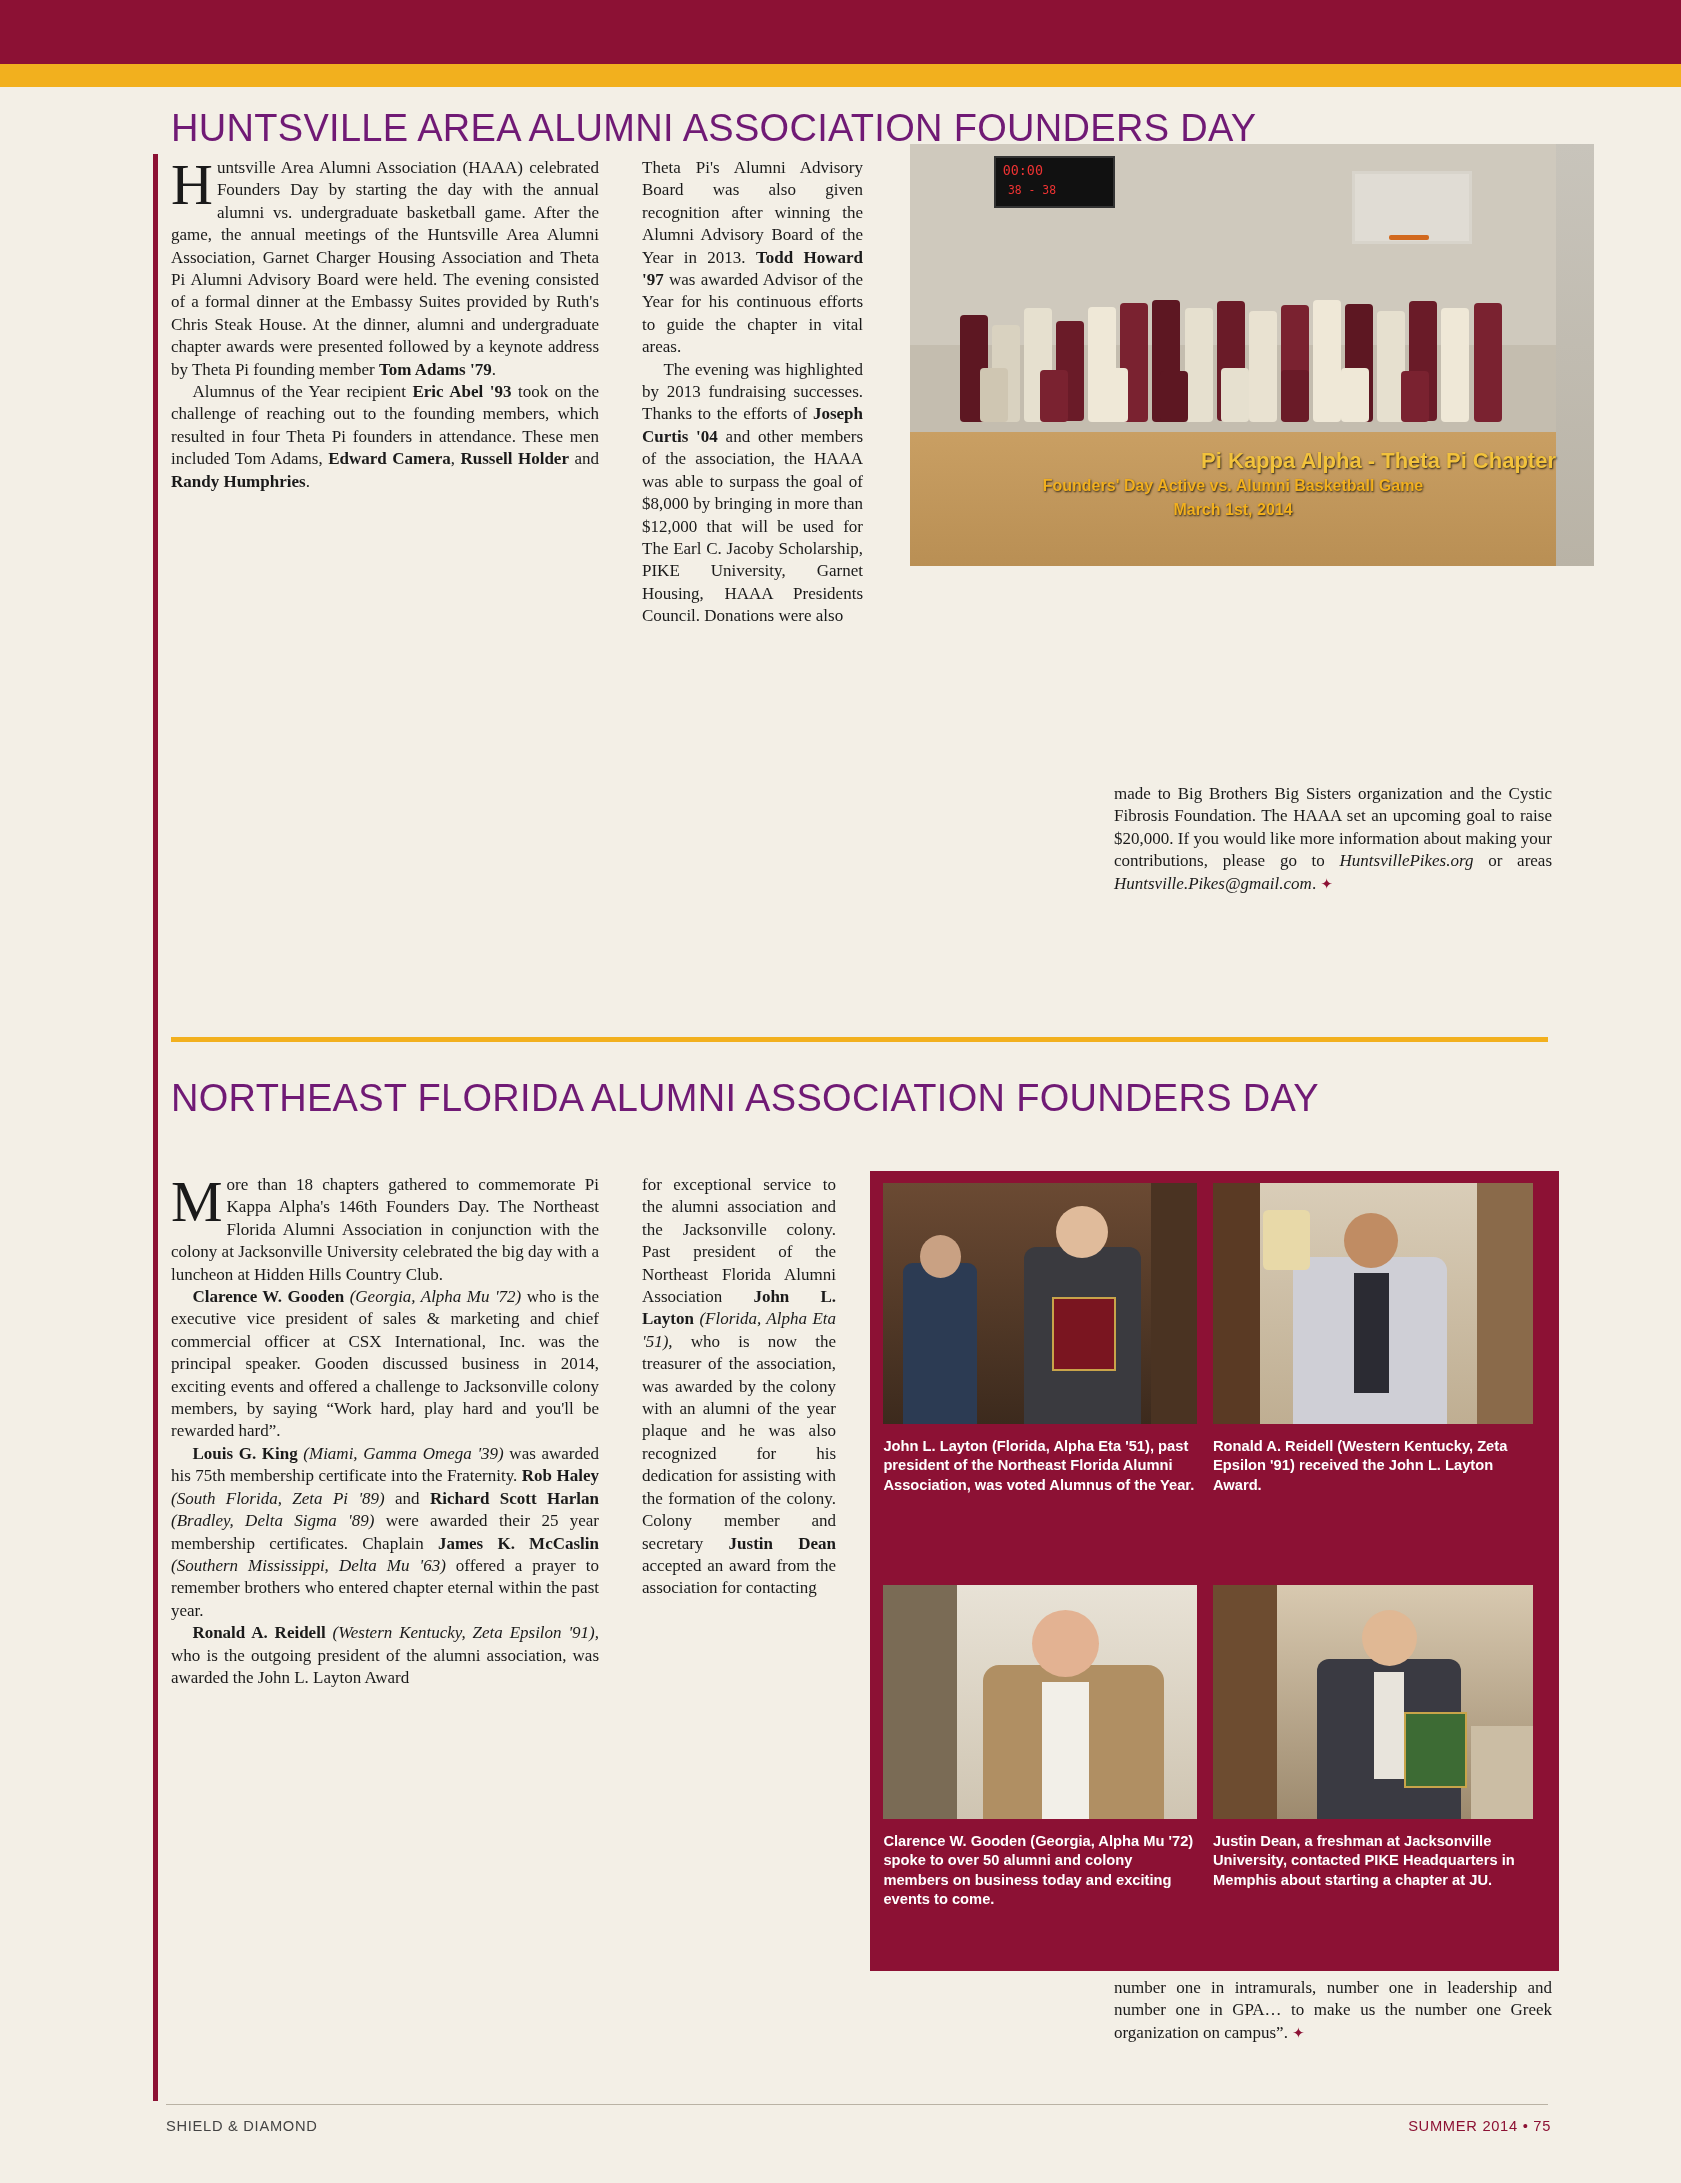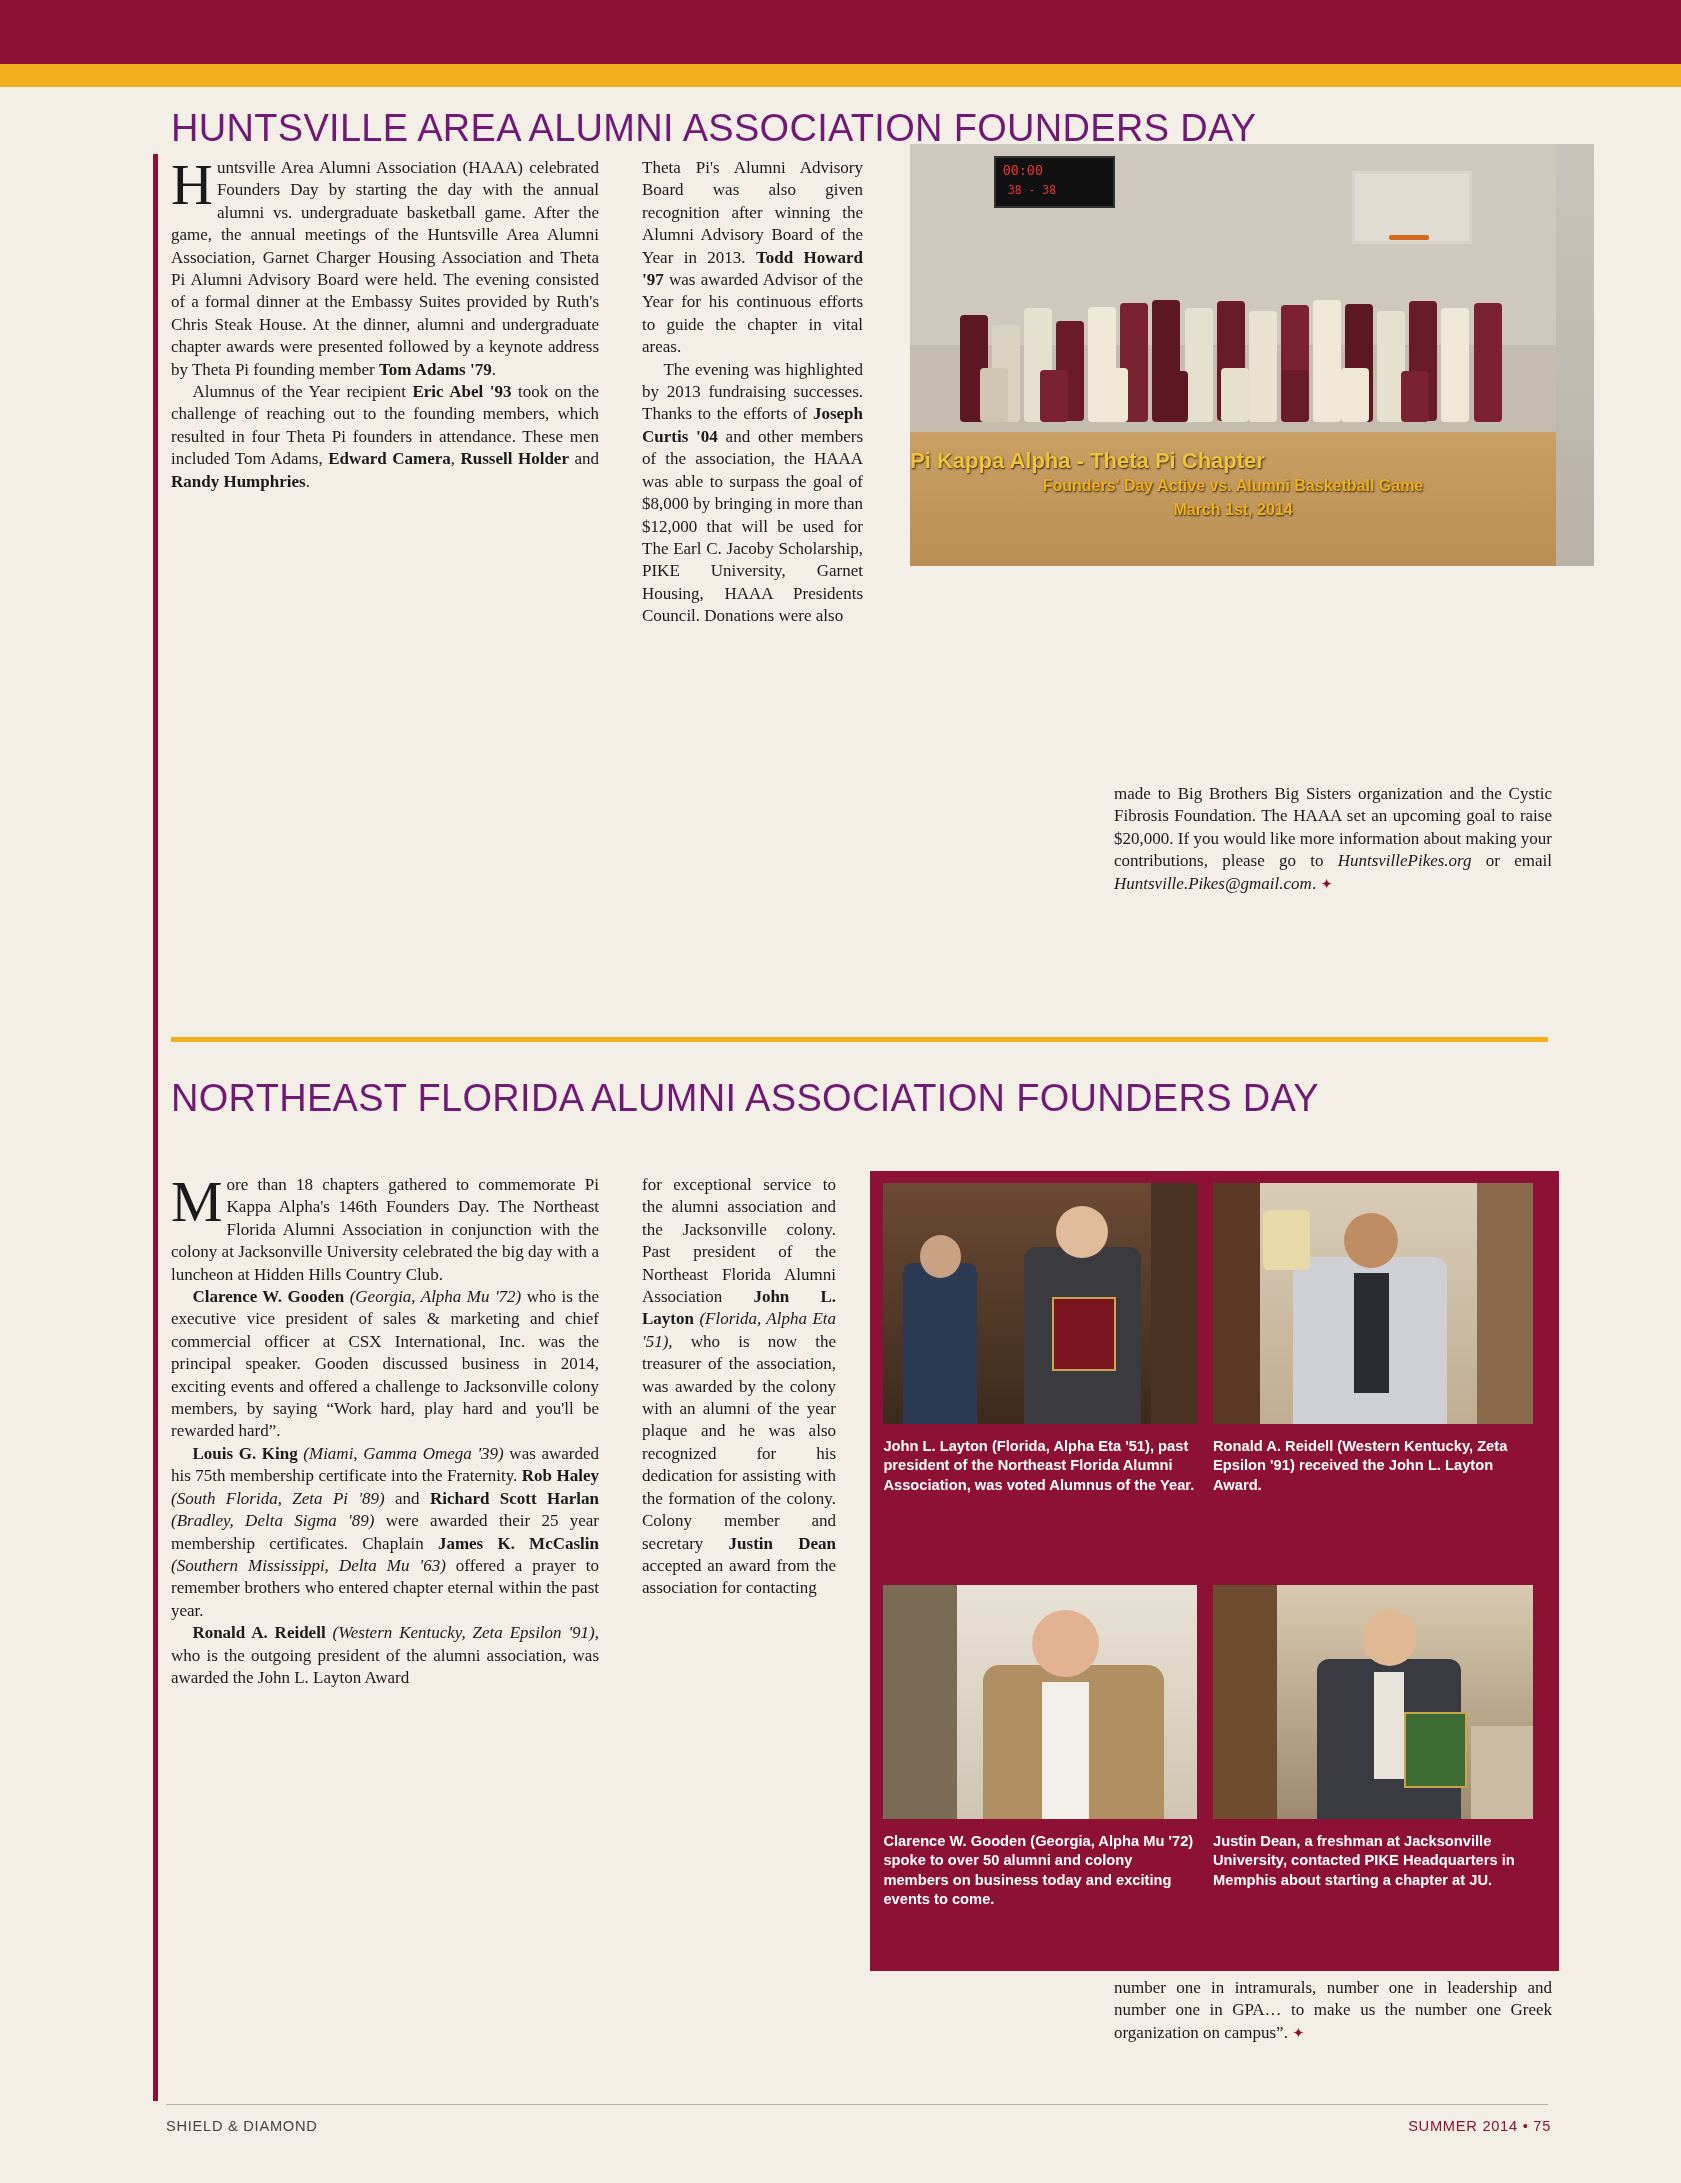--- a/index.html
+++ b/index.html
@@ -54,21 +54,21 @@
   .gymwall2{position:absolute;left:0;top:201px;width:646px;height:87px;background:#c4bdaf;}
   .gymfloor{position:absolute;left:0;top:288px;width:646px;height:134px;background:linear-gradient(#c99f63,#b98f54);}
   .scoreboard{position:absolute;left:84px;top:12px;width:117px;height:48px;background:#111;border:2px solid #333;}
   .scoreboard .s1{position:absolute;left:6.7px;top:5.4px;color:#e33;font-family:"DejaVu Sans Mono",monospace;font-size:13.4px;}
   .scoreboard .s2{position:absolute;left:12px;top:25.4px;color:#e33;font-family:"DejaVu Sans Mono",monospace;font-size:11.4px;text-align:center;}
   .hoop{position:absolute;left:442px;top:27px;width:114px;height:80px;}
   .hoop .board{position:absolute;left:0;top:0;width:114px;height:67px;border:3.3px solid #d8d4cb;background:rgba(255,255,255,0.35);}
   .hoop .rim{position:absolute;left:37px;top:64px;width:40px;height:5.4px;background:#d2691e;border-radius:2px;}
   .team{position:absolute;left:43px;top:144px;width:575px;height:154px;}
   .player{position:absolute;width:28px;border-radius:4px;}
-  .cap1{position:absolute;left:0;top:304px;width:646px;text-align:left;
+  .cap1{position:absolute;left:0;top:304px;width:646px;text-align:right;
         font-family:"Liberation Sans",sans-serif;font-weight:bold;color:#f2c23c;
         font-size:22px;text-shadow:0.7px 1.3px 2px rgba(0,0,0,.8);}
   .cap2{position:absolute;left:0;top:333px;width:646px;text-align:center;
         font-family:"Liberation Sans",sans-serif;font-weight:bold;color:#f2b01e;
         font-size:16px;text-shadow:0.7px 1.3px 2px rgba(0,0,0,.8);}
   .cap3{position:absolute;left:0;top:357px;width:646px;text-align:center;
         font-family:"Liberation Sans",sans-serif;font-weight:bold;color:#f2b01e;
         font-size:16px;text-shadow:0.7px 1.3px 2px rgba(0,0,0,.8);}
 
   .divider-gold{position:absolute;left:171px;top:950px;width:1377px;height:4.7px;background:#f2b01e;}
@@ -110,21 +110,21 @@
     <p class="first">
       <span>Theta Pi's Alumni Advisory Board was also given recognition after winning the Alumni Advisory Board of the Year in 2013. </span><span class="bold">Todd Howard '97</span><span> was awarded Advisor of the Year for his continuous efforts to guide the chapter in vital areas.</span>
     </p>
     <p>
       <span>The evening was highlighted by 2013 fundraising successes. Thanks to the efforts of </span><span class="bold">Joseph Curtis '04</span><span> and other members of the association, the HAAA was able to surpass the goal of $8,000 by bringing in more than $12,000 that will be used for The Earl C. Jacoby Scholarship, PIKE University, Garnet Housing, HAAA Presidents Council. Donations were also</span>
     </p>
   </div>
 
   <div class="col" style="left:1114px;top:696px;width:438px;">
     <p class="first">
-      <span>made to Big Brothers Big Sisters organization and the Cystic Fibrosis Foundation. The HAAA set an upcoming goal to raise $20,000. If you would like more information about making your contributions, please go to </span><span class="ital">HuntsvillePikes.org</span><span> or email </span><span class="ital">Huntsville.Pikes@gmail.com</span><span>.</span>
+      <span>made to Big Brothers Big Sisters organization and the Cystic Fibrosis Foundation. The HAAA set an upcoming goal to raise $20,000. If you would like more information about making your contributions, please go to </span><span class="ital">HuntsvillePikes.org</span><span> or areas </span><span class="ital">Huntsville.Pikes@gmail.com</span><span>.</span>
       <span class="diamond">✦</span>
     </p>
   </div>
 
   <div class="photo1">
     <div class="gymwall"></div>
     <div class="gymwall2"></div>
     <div class="gymfloor"></div>
     <div class="scoreboard">
       <div class="s1">00:00</div>

